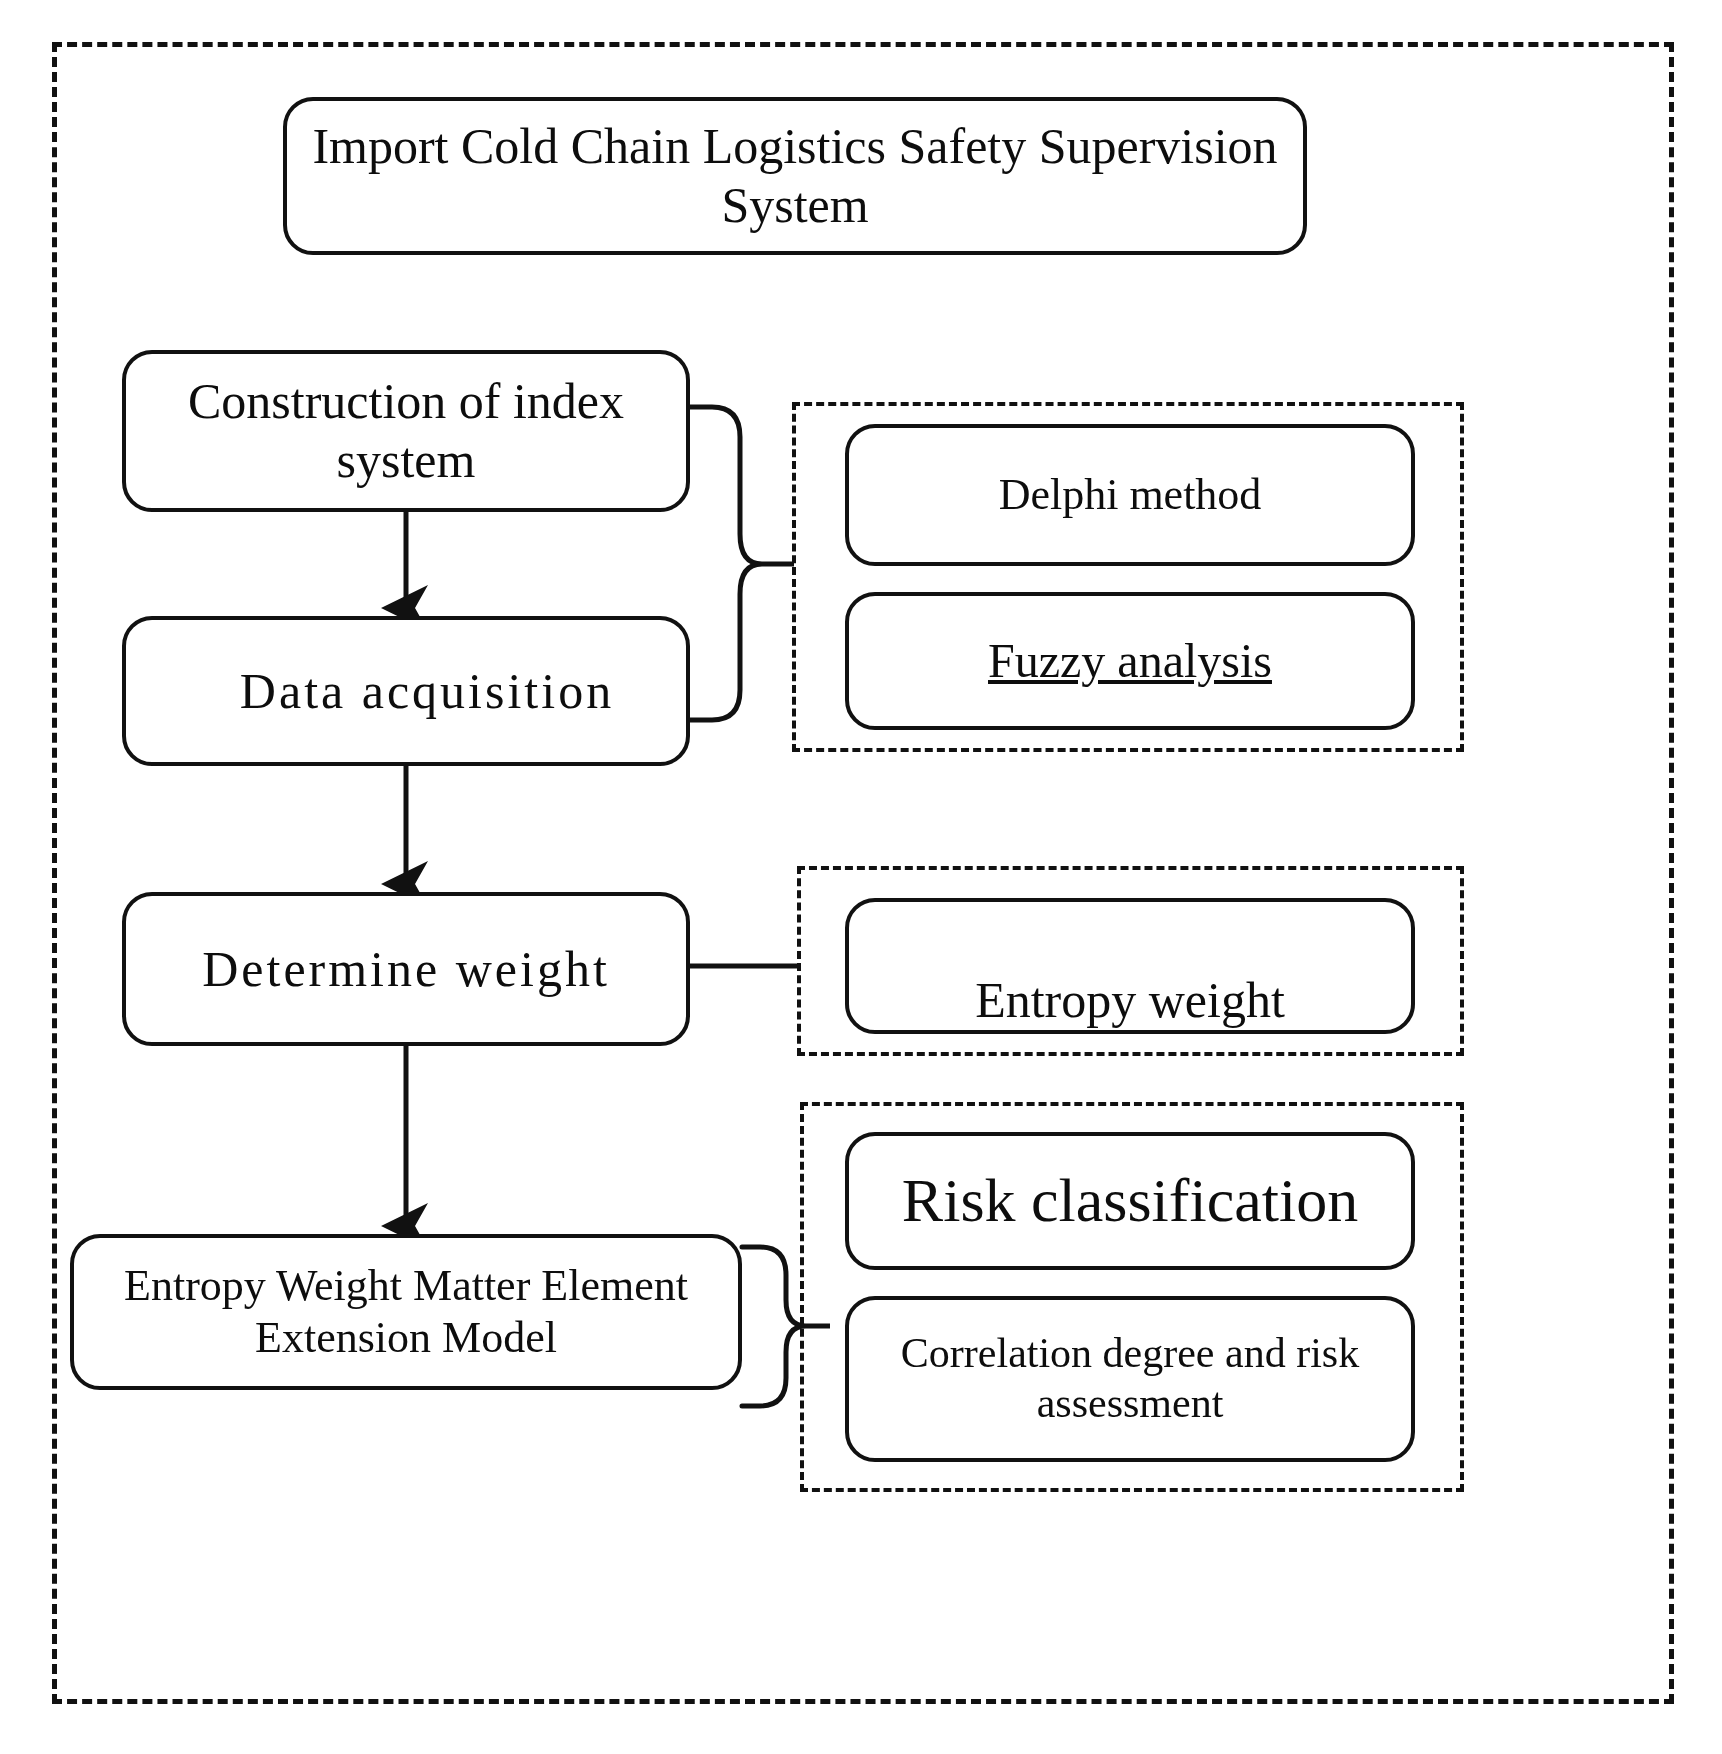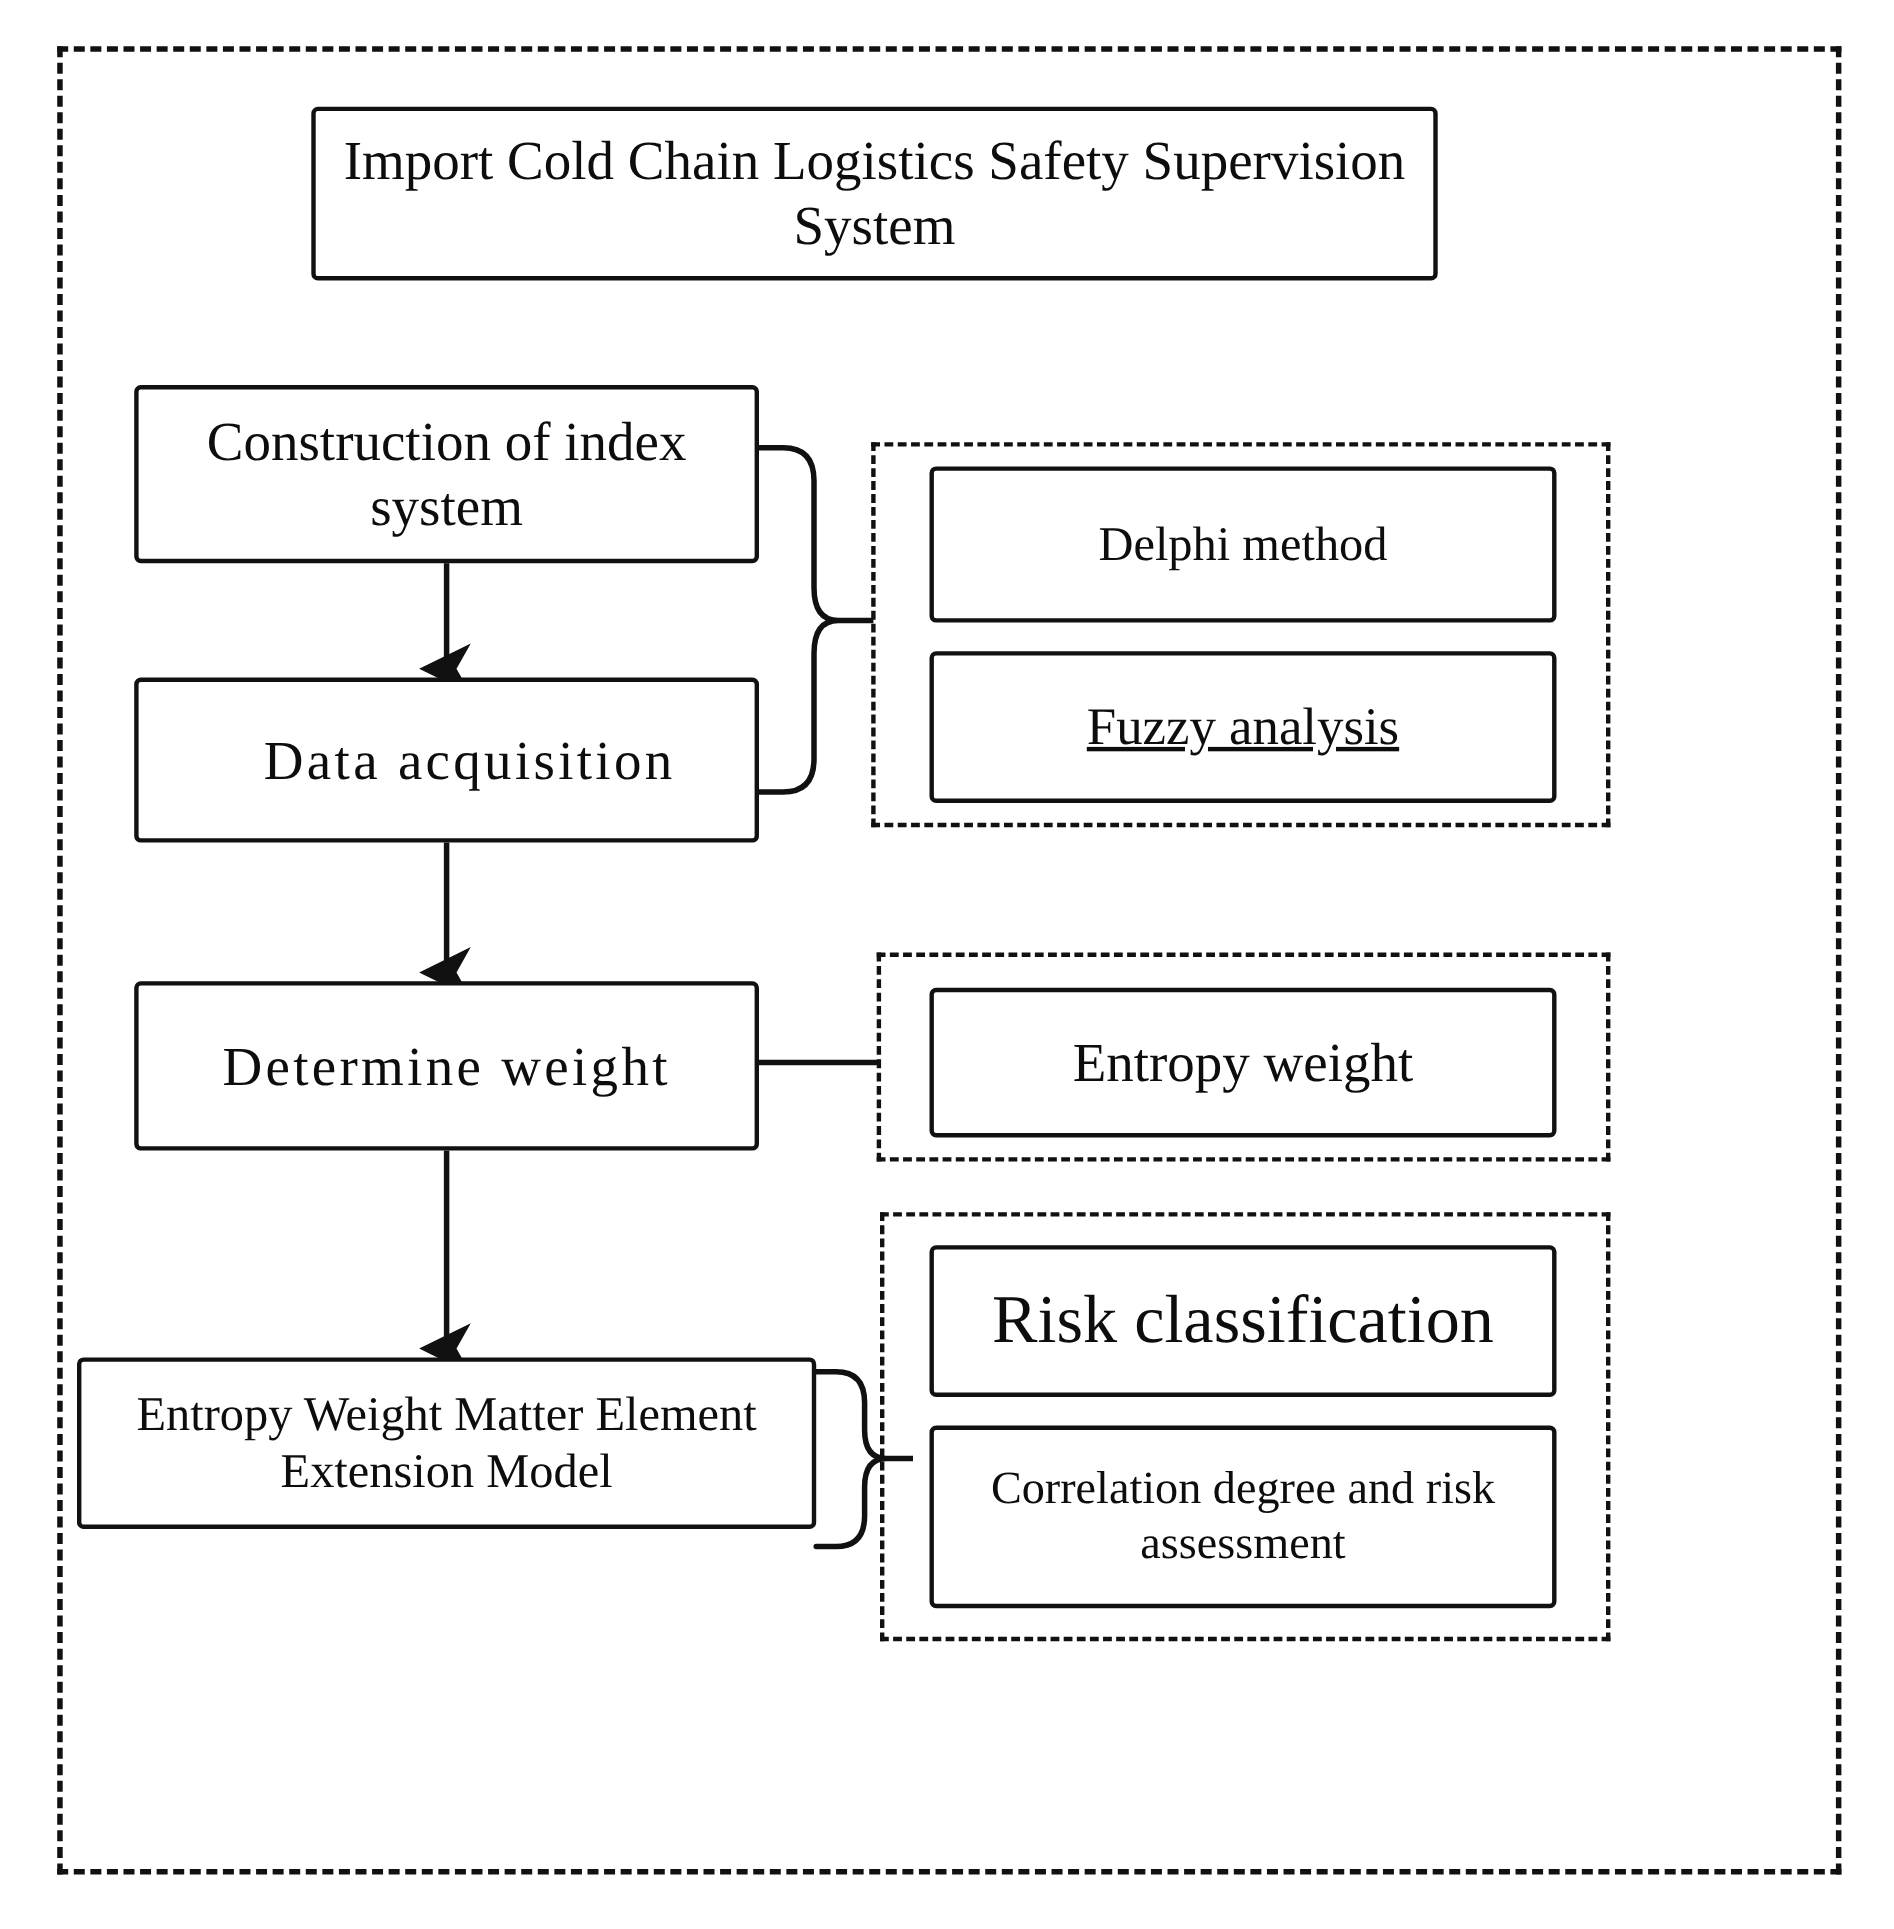--- a/index.html
+++ b/index.html
@@ -20,21 +20,21 @@
     left: 0;
     top: 0;
     width: 1722px;
     height: 1754px;
     pointer-events: none;
   }
   .node {
     position: absolute;
     box-sizing: border-box;
     border: 4px solid #111111;
-    border-radius: 6px;
+    border-radius: 30px;
     background: #ffffff;
     display: flex;
     align-items: center;
     justify-content: center;
     text-align: center;
     color: #0d0d0d;
     line-height: 1.18;
     z-index: 3;
   }
   .node-text {
@@ -63,21 +63,21 @@
 
   
   #node-title      { left: 283px;  top: 97px;   width: 1024px; height: 158px; font-size: 50px; }
   #node-index      { left: 122px;  top: 350px;  width: 568px;  height: 162px; font-size: 50px; }
   #node-data       { left: 122px;  top: 616px;  width: 568px;  height: 150px; font-size: 50px; letter-spacing: 3px; padding-left: 42px; }
   #node-weight     { left: 122px;  top: 892px;  width: 568px;  height: 154px; font-size: 50px; letter-spacing: 3px; }
   #node-model      { left: 70px;   top: 1234px; width: 672px;  height: 156px; font-size: 44px; }
 
   #node-delphi     { left: 845px;  top: 424px;  width: 570px;  height: 142px; font-size: 44px; }
   #node-fuzzy      { left: 845px;  top: 592px;  width: 570px;  height: 138px; font-size: 48px; text-decoration: underline; }
-  #node-entropy    { left: 845px;  top: 898px;  width: 570px;  height: 136px; font-size: 50px; }
+  #node-entropy    { left: 845px;  top: 898px;  width: 570px;  height: 136px; font-size: 50px; align-items: flex-end; }
   #node-risk       { left: 845px;  top: 1132px; width: 570px;  height: 138px; font-size: 62px; text-align: center; }
   #node-corr       { left: 845px;  top: 1296px; width: 570px;  height: 166px; font-size: 42px; }
 
   
   #group-methods   { left: 792px;  top: 402px;  width: 672px;  height: 350px; }
   #group-entropy   { left: 797px;  top: 866px;  width: 667px;  height: 190px; }
   #group-results   { left: 800px;  top: 1102px; width: 664px;  height: 390px; }
 </style>
 </head>
 <body>

